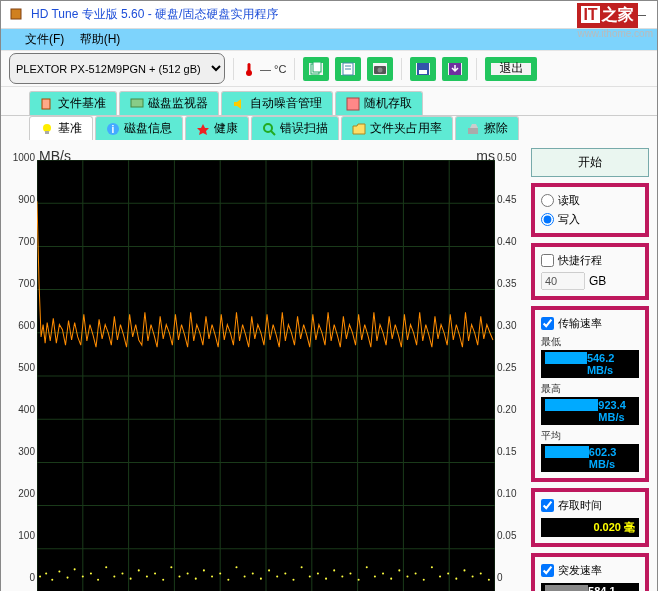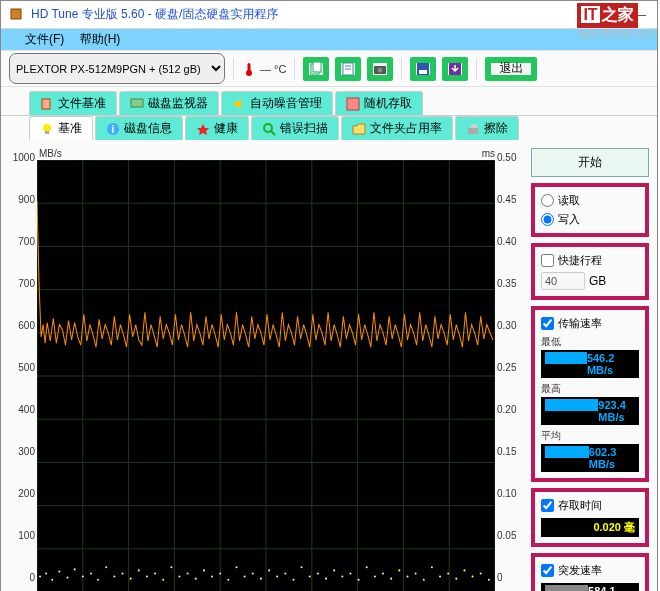--- a/index.html
+++ b/index.html
@@ -26,21 +26,21 @@
 .tabs2 { display: flex; padding: 0 8px 0 28px; gap: 2px; background: #fafafa; }
 .tab { display: flex; align-items: center; gap: 4px; padding: 3px 10px; border: 1px solid #ccc; border-bottom: none; background: #5eead4; font-size: 12px; cursor: default; border-radius: 3px 3px 0 0; position: relative; }
 .tab.active { background: #fff; z-index: 2; }
 .tab .ticon { width: 14px; height: 14px; display: inline-block; }
 
 .content { display: flex; padding: 8px; gap: 8px; background: #fafafa; }
 .chartarea { flex: 1; position: relative; }
 .chart { background: #000; position: relative; height: 432px; margin-left: 28px; margin-right: 28px; }
 .ylab-left { position: absolute; left: 0; width: 26px; text-align: right; font-size: 10px; color: #333; }
 .ylab-right { position: absolute; right: 0; width: 26px; text-align: left; font-size: 10px; color: #333; }
-.axis-title { font-size: 10px; color: #333; }
+.axis-title { font-size: 14px; color: #333; }
 .grid line { stroke: #1a3a1a; stroke-width: 1; }
 .line-orange { stroke: #ff8c00; stroke-width: 1; fill: none; }
 .dots-yellow circle { fill: #ffff40; }
 
 .side { width: 118px; display: flex; flex-direction: column; gap: 6px; }
 .btn-start { border: 1px solid #7aa; background: #eaf6f0; padding: 5px 0; text-align: center; font-size: 12px; cursor: default; }
 .group { border: 4px solid #be185d; padding: 6px; background: #fafafa; display: flex; flex-direction: column; gap: 4px; }
 .radio, .check { display: flex; align-items: center; gap: 4px; font-size: 11px; }
 .radio input, .check input { margin: 0; }
 .spin { display: flex; align-items: center; gap: 4px; }

